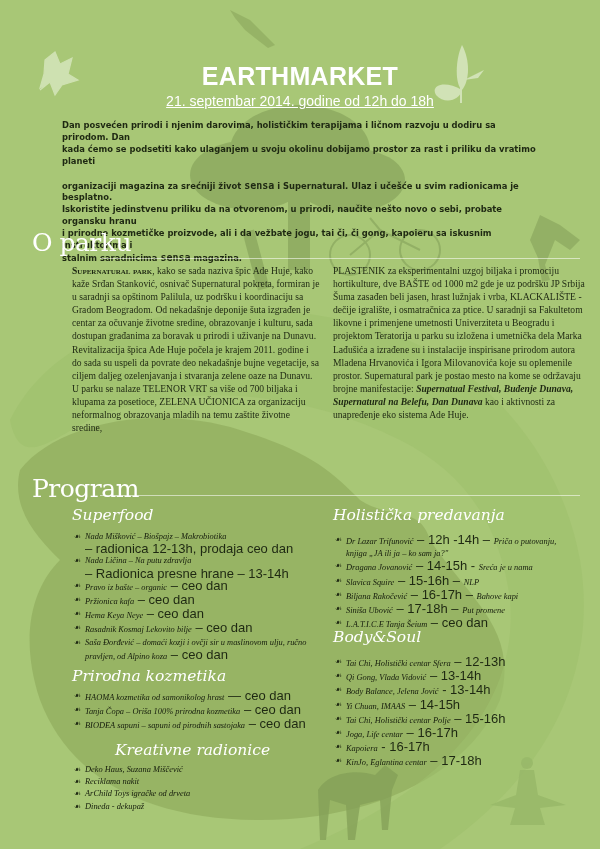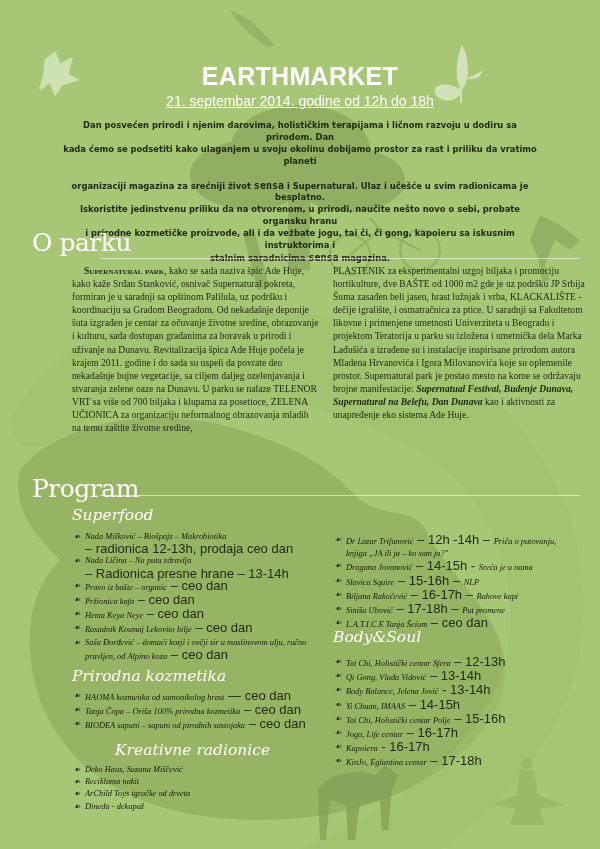--- a/index.html
+++ b/index.html
@@ -20,21 +20,21 @@
     font-size: 25px; letter-spacing: 0.3px;
   }
   .subtitle {
     position: absolute; left: 0; width: 600px; top: 93px;
     text-align: center; color: #ffffff;
     font-family: "Liberation Sans", sans-serif;
     font-size: 14px; text-decoration: underline;
   }
   .intro {
     position: absolute; left: 62px; width: 476px; top: 120px;
-    text-align: center;
+    text-align: left;
     font-family: "DejaVu Sans", sans-serif;
     font-size: 8.4px; line-height: 11.9px; font-weight: bold;
     color: #1e2812;
   }
   .intro .brand {
     font-family: "DejaVu Sans Mono", monospace; font-weight: bold; font-size: 10px;
   }
 
   .section-head {
     position: absolute; color: #ffffff;
@@ -42,21 +42,21 @@
     font-size: 25px; letter-spacing: -0.5px;
   }
   .section-rule {
     position: absolute; height: 1px; background: rgba(255,255,255,0.55);
   }
 
   .park-col {
     position: absolute; font-size: 9.6px; line-height: 13.1px;
     font-family: "Liberation Serif", serif; color: #1e2812;
   }
-  .park-col .smallcaps { font-variant: small-caps; font-weight: bold; margin-left: 12px; }
+  .park-col .smallcaps { font-variant: small-caps; font-weight: bold; }
   .park-col .it { font-style: italic; font-weight: bold; }
 
   .sub-head {
     position: absolute; color: #ffffff;
     font-family: "DejaVu Serif", serif; font-style: italic;
     font-size: 15.5px;
   }
   .list { position: absolute; list-style: none; font-size: 8.4px; line-height: 12.2px; }
   .list li { position: relative; padding-left: 11px; }
   .list li .bullet {
@@ -158,20 +158,21 @@
   </ul>
 
   <div class="sub-head" style="left:72px; top:741px;margin-left:43px;">Kreativne radionice</div>
   <ul class="list" style="left:74px; top:764px; width:220px;">
     <li><span class="bullet">☙</span><span class="name">Deko Haus, Suzana Miščević</span></li>
     <li><span class="bullet">☙</span><span class="name">Reciklama nakit</span></li>
     <li><span class="bullet">☙</span><span class="name">ArChild Toys igračke od drveta</span></li>
     <li><span class="bullet">☙</span><span class="name">Dineda - dekupaž</span></li>
   </ul>
 
+  <div class="sub-head" style="left:333px; top:506px;">Holistička predavanja</div>
   <ul class="list" style="left:335px; top:534px; width:260px;">
     <li><span class="bullet">☙</span><span class="name">Dr Lazar Trifunović</span><span class="rest"> – 12h -14h – </span><span class="name">Priča o putovanju,</span><span class="name cont">knjiga „JA ili ja – ko sam ja?"</span></li>
     <li><span class="bullet">☙</span><span class="name">Dragana Jovanović</span><span class="rest"> – 14-15h - </span><span class="name">Sreća je u nama</span></li>
     <li><span class="bullet">☙</span><span class="name">Slavica Squire</span><span class="rest"> – 15-16h – </span><span class="name">NLP</span></li>
     <li><span class="bullet">☙</span><span class="name">Biljana Rakočević</span><span class="rest">  – 16-17h – </span><span class="name">Bahove kapi</span></li>
     <li><span class="bullet">☙</span><span class="name">Siniša Ubović</span><span class="rest">  – 17-18h – </span><span class="name">Put promene</span></li>
     <li><span class="bullet">☙</span><span class="name">L.A.T.I.C.E Tanja Šeium</span><span class="rest"> – ceo dan</span></li>
   </ul>
 
   <div class="sub-head" style="left:333px; top:628px;text-align:center;">Body&amp;Soul</div>

